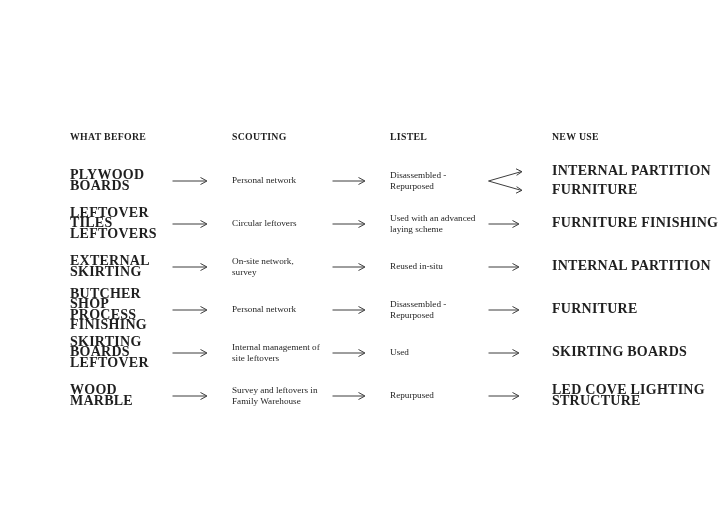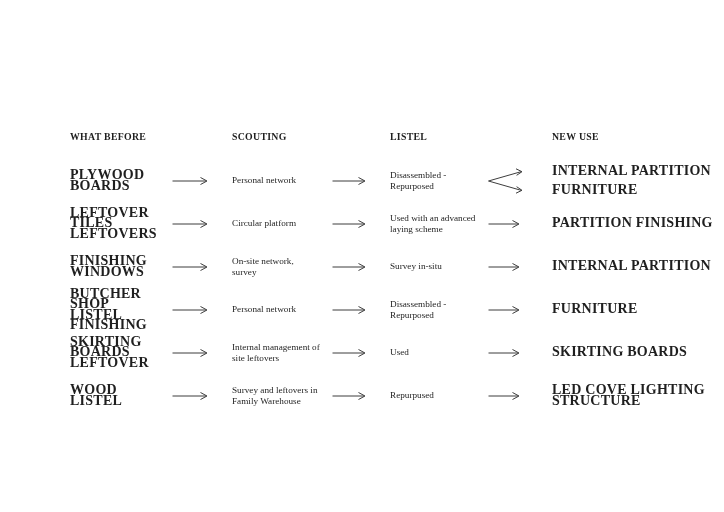--- a/index.html
+++ b/index.html
@@ -86,67 +86,67 @@
 
   <div class="row">
     <div class="c caps">LEFTOVER TILES
 LEFTOVERS</div>
     <div class="c arrow">
       <svg width="38" height="10" viewBox="0 0 38 10">
           <line class="arr-line" x1="0.5" y1="5" x2="34" y2="5"></line>
           <polyline class="arr-line" points="28.5,1.5 35,5 28.5,8.5"></polyline>
         </svg>
     </div>
-    <div class="c">Circular platform</div>
+    <div class="c">Circular leftovers</div>
     <div class="c arrow">
       <svg width="36" height="10" viewBox="0 0 36 10">
           <line class="arr-line" x1="0.5" y1="5" x2="32" y2="5"></line>
           <polyline class="arr-line" points="26.5,1.5 33,5 26.5,8.5"></polyline>
         </svg>
     </div>
     <div class="c">Used with an advanced
 laying scheme</div>
     <div class="c arrow">
       <svg width="34" height="10" viewBox="0 0 34 10">
           <line class="arr-line" x1="0.5" y1="5" x2="30" y2="5"></line>
           <polyline class="arr-line" points="24.5,1.5 31,5 24.5,8.5"></polyline>
         </svg>
     </div>
-    <div class="c caps">PARTITION FINISHING</div>
-  </div>
-
-  <div class="row">
-    <div class="c caps">FINISHING WINDOWS</div>
+    <div class="c caps">FURNITURE FINISHING</div>
+  </div>
+
+  <div class="row">
+    <div class="c caps">EXTERNAL SKIRTING</div>
     <div class="c arrow">
       <svg width="38" height="10" viewBox="0 0 38 10">
           <line class="arr-line" x1="0.5" y1="5" x2="34" y2="5"></line>
           <polyline class="arr-line" points="28.5,1.5 35,5 28.5,8.5"></polyline>
         </svg>
     </div>
     <div class="c">On-site network,
 survey</div>
     <div class="c arrow">
       <svg width="36" height="10" viewBox="0 0 36 10">
           <line class="arr-line" x1="0.5" y1="5" x2="32" y2="5"></line>
           <polyline class="arr-line" points="26.5,1.5 33,5 26.5,8.5"></polyline>
         </svg>
     </div>
-    <div class="c">Survey in-situ</div>
+    <div class="c">Reused in-situ</div>
     <div class="c arrow">
       <svg width="34" height="10" viewBox="0 0 34 10">
           <line class="arr-line" x1="0.5" y1="5" x2="30" y2="5"></line>
           <polyline class="arr-line" points="24.5,1.5 31,5 24.5,8.5"></polyline>
         </svg>
     </div>
     <div class="c caps">INTERNAL PARTITION</div>
   </div>
 
   <div class="row">
     <div class="c caps">BUTCHER SHOP
-LISTEL FINISHING</div>
+PROCESS FINISHING</div>
     <div class="c arrow">
       <svg width="38" height="10" viewBox="0 0 38 10">
           <line class="arr-line" x1="0.5" y1="5" x2="34" y2="5"></line>
           <polyline class="arr-line" points="28.5,1.5 35,5 28.5,8.5"></polyline>
         </svg>
     </div>
     <div class="c">Personal network</div>
     <div class="c arrow">
       <svg width="36" height="10" viewBox="0 0 36 10">
           <line class="arr-line" x1="0.5" y1="5" x2="32" y2="5"></line>
@@ -185,21 +185,21 @@
     <div class="c arrow">
       <svg width="34" height="10" viewBox="0 0 34 10">
           <line class="arr-line" x1="0.5" y1="5" x2="30" y2="5"></line>
           <polyline class="arr-line" points="24.5,1.5 31,5 24.5,8.5"></polyline>
         </svg>
     </div>
     <div class="c caps">SKIRTING BOARDS</div>
   </div>
 
   <div class="row">
-    <div class="c caps">WOOD LISTEL</div>
+    <div class="c caps">WOOD MARBLE</div>
     <div class="c arrow">
       <svg width="38" height="10" viewBox="0 0 38 10">
           <line class="arr-line" x1="0.5" y1="5" x2="34" y2="5"></line>
           <polyline class="arr-line" points="28.5,1.5 35,5 28.5,8.5"></polyline>
         </svg>
     </div>
     <div class="c">Survey and leftovers in
 Family Warehouse</div>
     <div class="c arrow">
       <svg width="36" height="10" viewBox="0 0 36 10">

